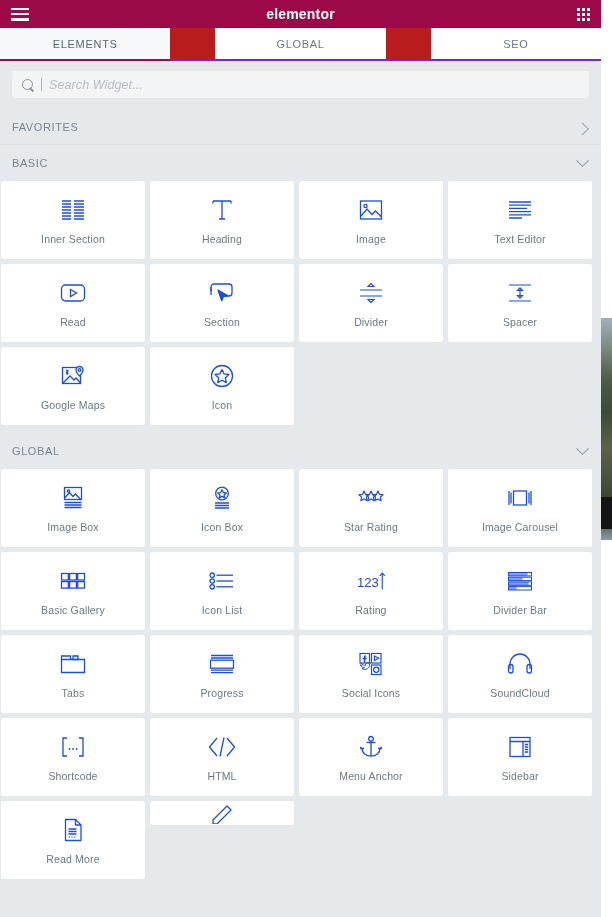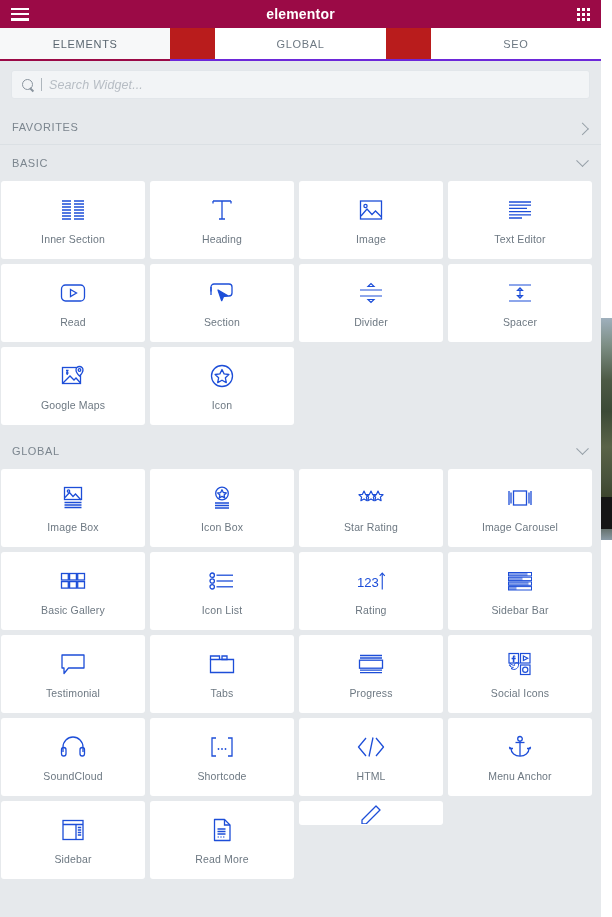--- a/index.html
+++ b/index.html
@@ -393,31 +393,23 @@
             <rect x="1.5" y="1.5" width="23" height="3.4"></rect>
             <rect x="1.5" y="1.5" width="19" height="3.4" fill="currentColor" opacity=".55" stroke="none"></rect>
             <rect x="1.5" y="6.2" width="23" height="3.4"></rect>
             <rect x="1.5" y="6.2" width="14" height="3.4" fill="currentColor" opacity=".55" stroke="none"></rect>
             <rect x="1.5" y="10.9" width="23" height="3.4"></rect>
             <rect x="1.5" y="10.9" width="20" height="3.4" fill="currentColor" opacity=".55" stroke="none"></rect>
             <rect x="1.5" y="15.6" width="23" height="3.4"></rect>
             <rect x="1.5" y="15.6" width="8" height="3.4" fill="currentColor" opacity=".55" stroke="none"></rect>
           </svg>
         </span>
-        <span class="lbl">Sidebar Bar</span>
-      </div>
-
-      <div class="card">
-        <span class="ico">
-          <svg width="26" height="22" viewBox="0 0 26 22" fill="none" stroke="currentColor" stroke-width="1.3">
-            <path d="M2 2h22v13H8.5L4 20.5V15H2z" stroke-linejoin="round"></path>
-          </svg>
-        </span>
-        <span class="lbl">Testimonial</span>
-      </div>
+        <span class="lbl">Divider Bar</span>
+      </div>
+
 
       <div class="card">
         <span class="ico">
           <svg width="26" height="20" viewBox="0 0 26 20" fill="none" stroke="currentColor" stroke-width="1.3">
             <path d="M1.5 5.5h23v13h-23z"></path>
             <path d="M1.5 5.5V2h9v3.5M13 2h5v3.5h-5z"></path>
           </svg>
         </span>
         <span class="lbl">Tabs</span>
       </div>

